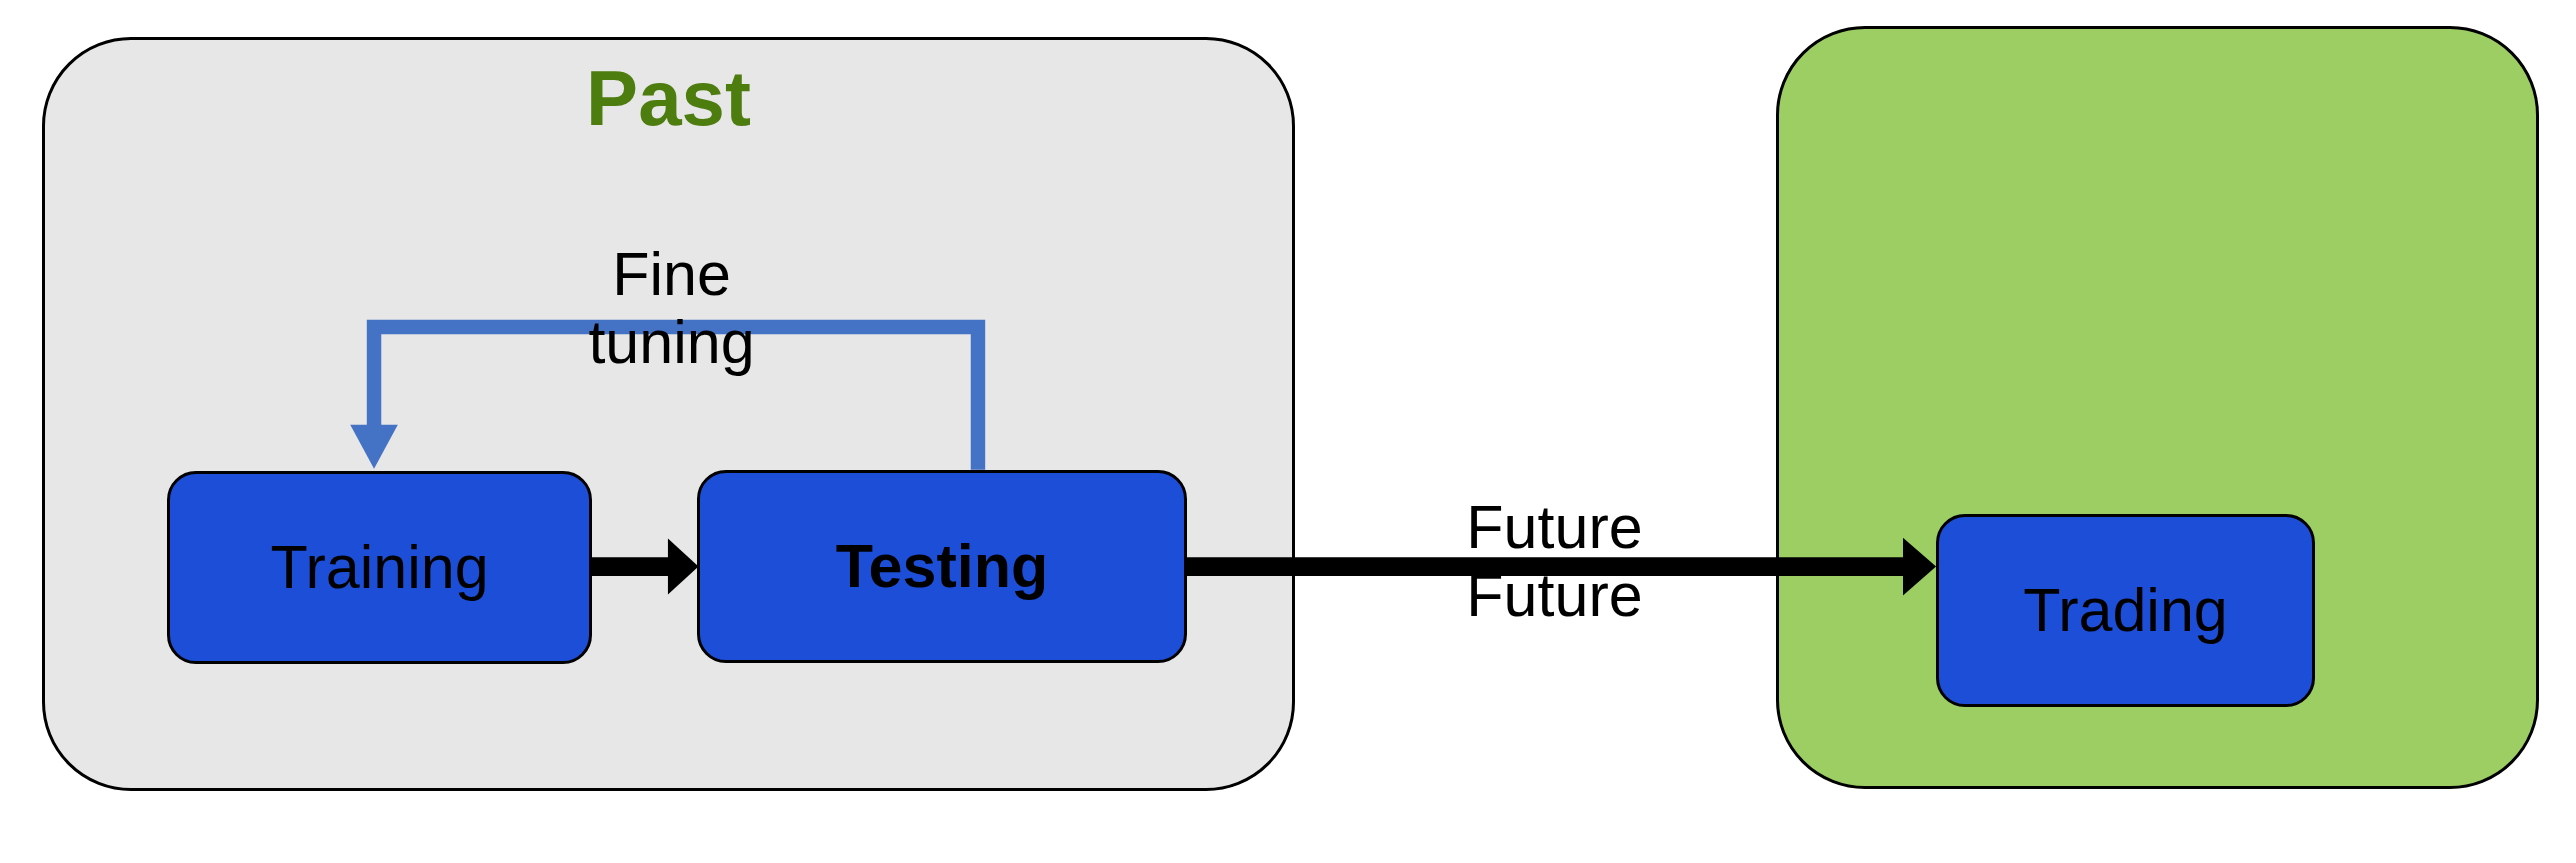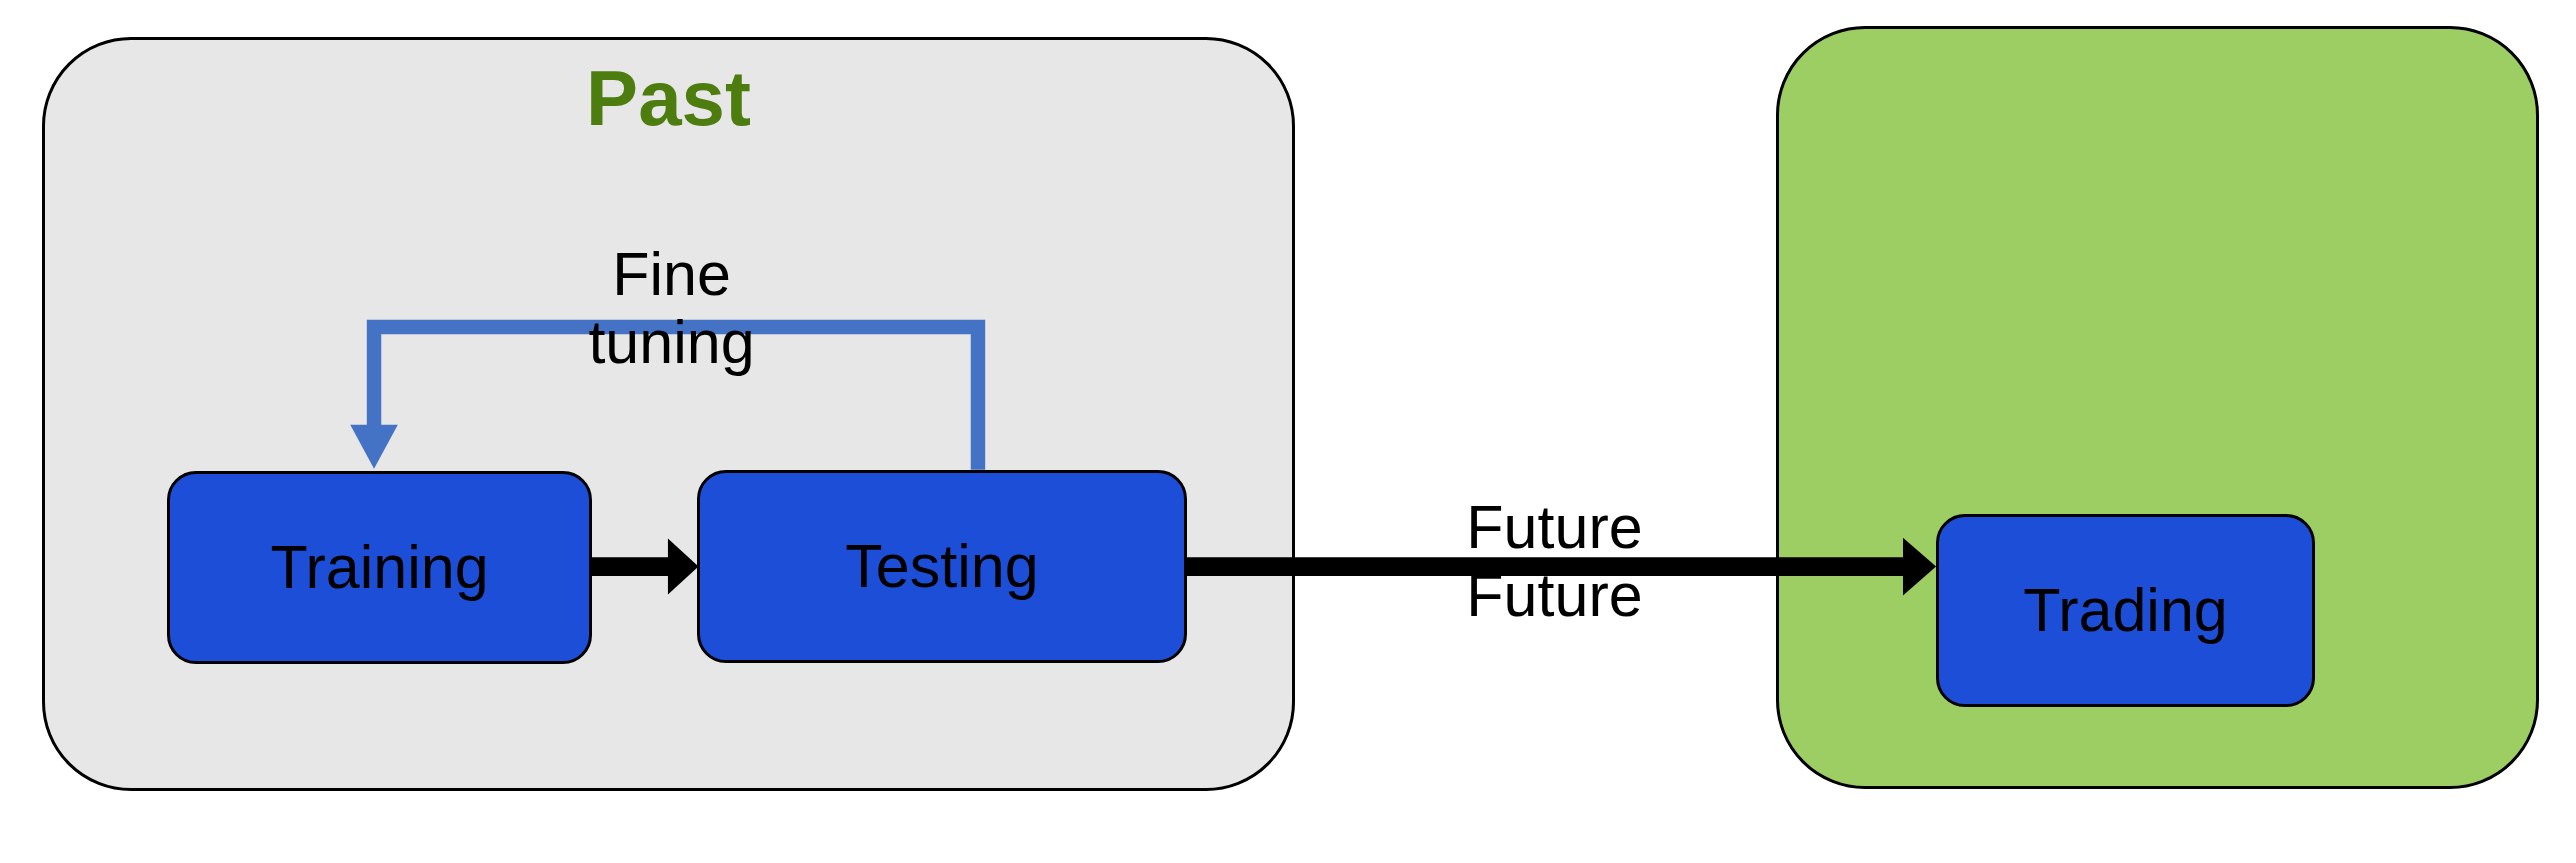--- a/index.html
+++ b/index.html
@@ -86,20 +86,21 @@
     left: 167px;
     top: 471px;
     width: 425px;
     height: 193px;
   }
   #node-testing {
     left: 697px;
     top: 470px;
     width: 490px;
     height: 193px;
+    font-weight: bold;
   }
   #node-trading {
     left: 1936px;
     top: 470px;
     width: 379px;
     height: 193px;
     margin-top: 44px;
   }
 
   

